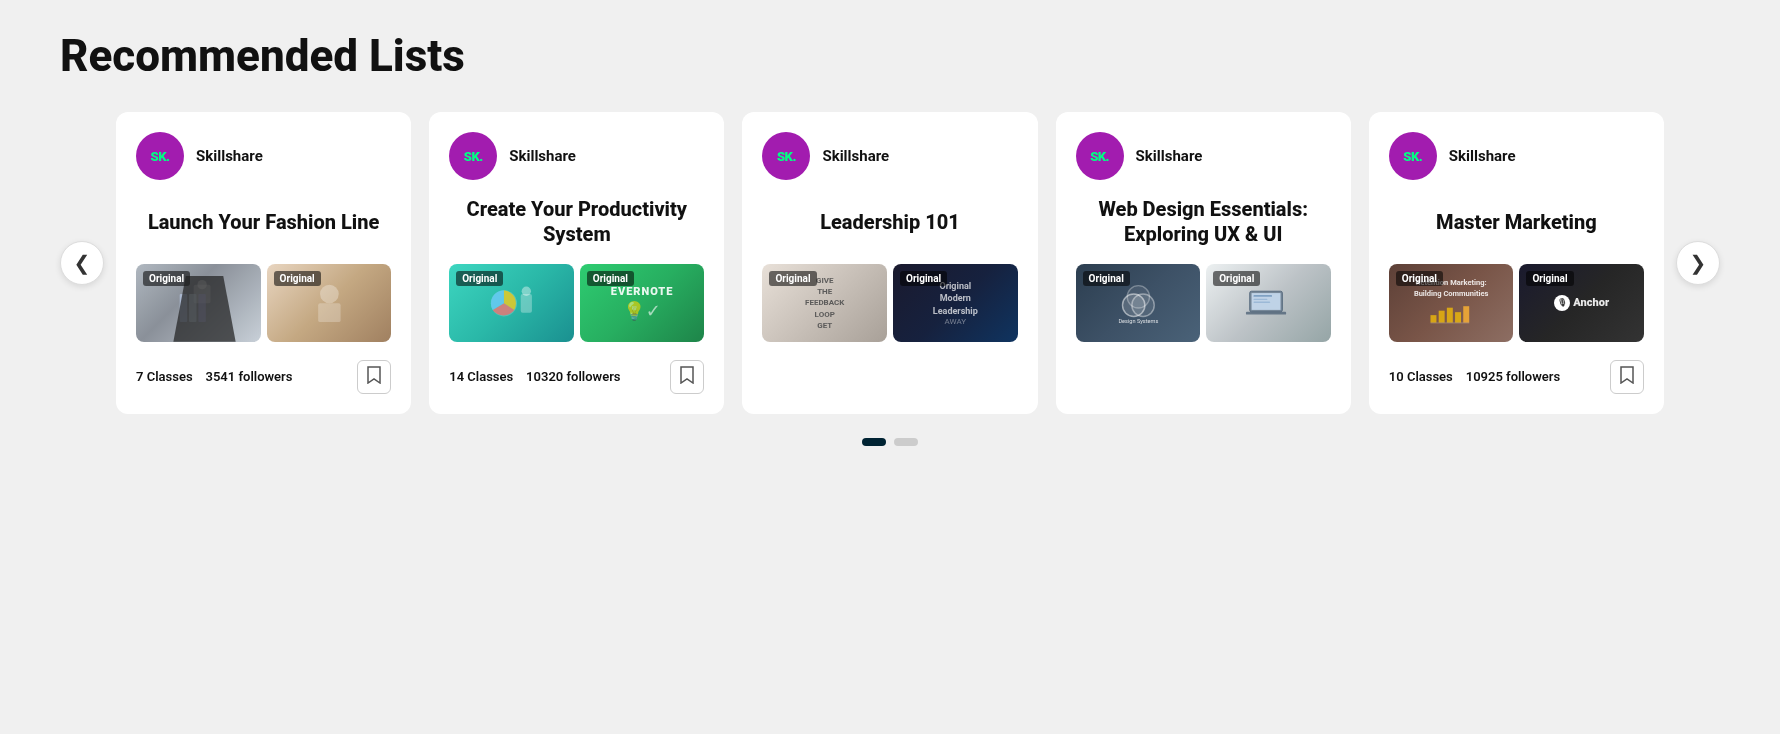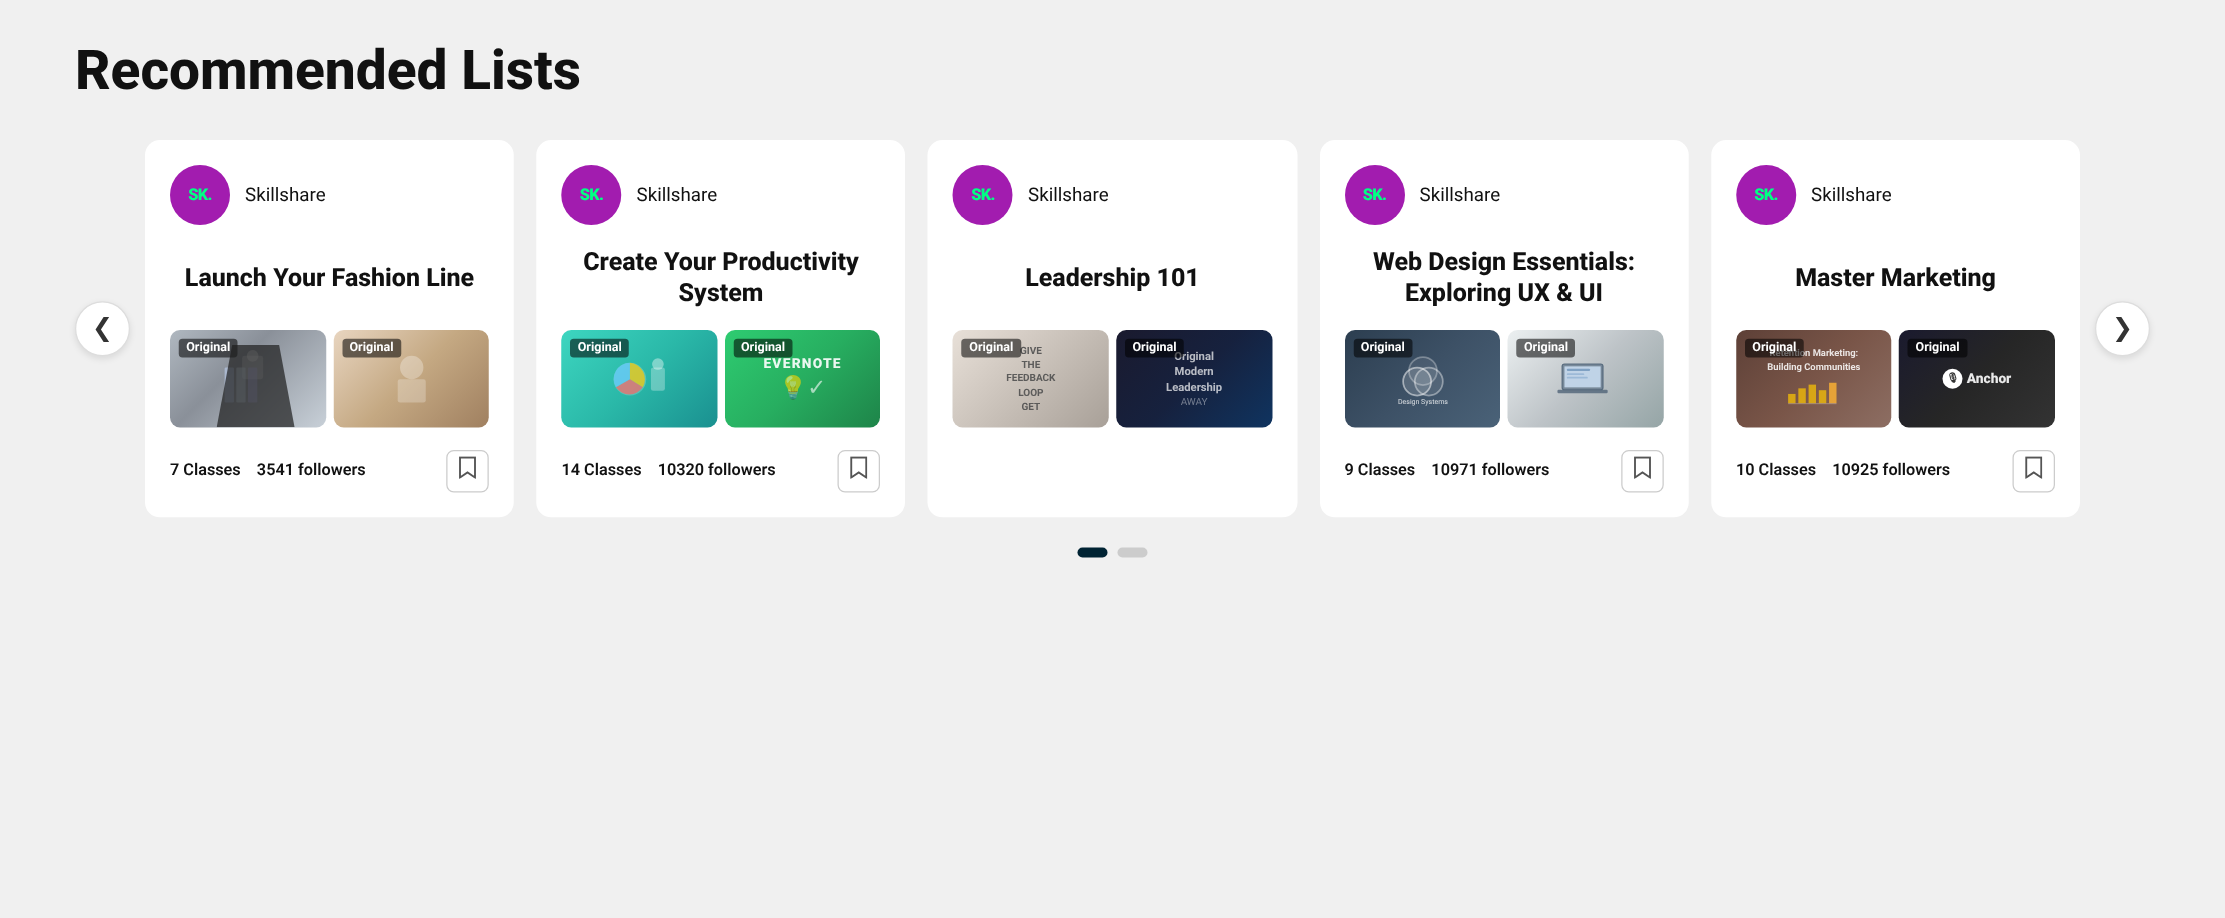--- a/index.html
+++ b/index.html
@@ -69,21 +69,21 @@
       flex-shrink: 0;
     }
     .skillshare-logo span {
       color: #00ff84;
       font-weight: 900;
       font-size: 13px;
       letter-spacing: -0.5px;
     }
     .card-brand {
       font-size: 15px;
-      font-weight: 400;
+      font-weight: 700;
       color: #111;
     }
     .card-title {
       font-size: 20px;
       font-weight: 800;
       color: #111;
       text-align: center;
       margin-bottom: 14px;
       line-height: 1.25;
       min-height: 56px;
@@ -380,34 +380,20 @@
               <rect x="10" y="12" width="35" height="22" rx="2" fill="rgba(100,120,140,0.8)" stroke="rgba(80,100,120,0.9)" stroke-width="1"></rect>
               <rect x="12" y="14" width="31" height="18" fill="rgba(200,220,240,0.9)"></rect>
               <rect x="6" y="34" width="43" height="3" rx="1" fill="rgba(80,100,120,0.8)"></rect>
 
               <rect x="14" y="16" width="20" height="2" rx="1" fill="rgba(100,140,180,0.7)"></rect>
               <rect x="14" y="20" width="15" height="1.5" rx="1" fill="rgba(120,160,200,0.5)"></rect>
               <rect x="14" y="23" width="18" height="1.5" rx="1" fill="rgba(120,160,200,0.5)"></rect>
             </svg>
           </div>
         </div>
-      </div>
-      <div class="card-footer">
-        <div class="footer-meta">
-          <span>9 Classes</span>
-          &nbsp;&nbsp;
-          <span>10971 followers</span>
-        </div>
-        <button class="bookmark-btn">
-          <span>
-            <svg width="14" height="18" viewBox="0 0 14 18">
-                <path d="M1 1h12v16l-6-4-6 4V1z" stroke="#555" stroke-width="1.5" fill="none"></path>
-              </svg>
-          </span>
-        </button>
       </div>
     </div>
 
     <div class="card">
       <div class="card-header">
         <div class="skillshare-logo">
           <span>SK.</span>
         </div>
         <span class="card-brand">Skillshare</span>
       </div>

